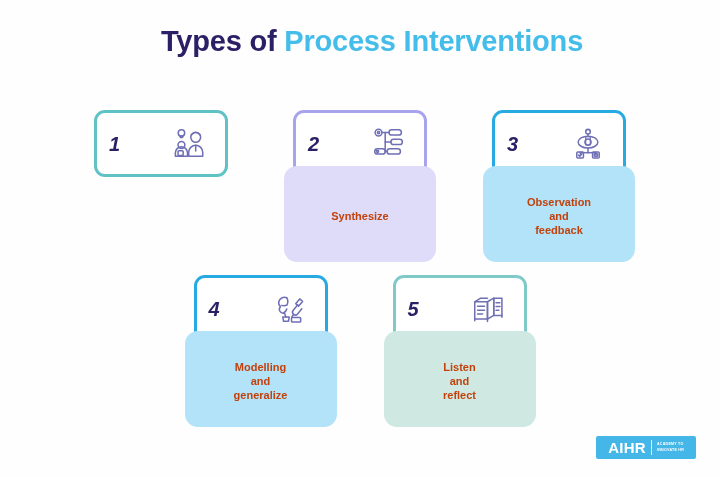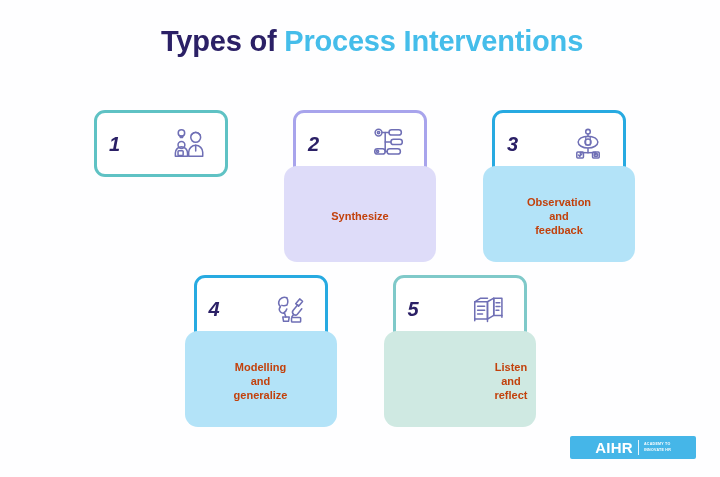--- a/index.html
+++ b/index.html
@@ -129,21 +129,21 @@
   
   .logo {
     position: absolute;
     right: 24px;
     bottom: 18px;
     height: 23px;
     background: #45B6E8;
     border-radius: 2px;
     display: flex;
     align-items: center;
-    padding: 0 25px;
+    padding: 0 12px;
     box-sizing: border-box;
   }
   .logo-mark {
     color: #FFFFFF;
     font-size: 15px;
     font-weight: bold;
     letter-spacing: 0.3px;
     line-height: 1;
   }
   .logo-div {
@@ -277,21 +277,21 @@
             <path d="M5 12.4h13.4v18.2H5z"></path>
             <path d="M18.4 12.4L25 8.6v18.2l-6.6 3.8z"></path>
             <path d="M25 8.6h8.6v18.2H25z"></path>
             <path d="M5 12.4l6.2-3.8h7.2"></path>
             <path d="M8 17.2h7.4M8 21.2h7.4M8 25.2h5.2"></path>
             <path d="M27.4 13.4h4M27.4 17.4h4.2M27.4 21.4h3"></path>
             <path d="M18.4 30.6v2.6M5 30.6v1.8M33.6 26.8v1.8"></path>
           </svg>
         </div>
       </div>
-      <div class="card-body" style="background:#CFE9E2;justify-content:flex-end;">
+      <div class="card-body" style="background:#CFE9E2;">
         <span class="card-label">Listen
 and
 reflect</span>
       </div>
     </div>
 
   </div>
 
   <div class="logo">
     <span class="logo-mark">AIHR</span>

